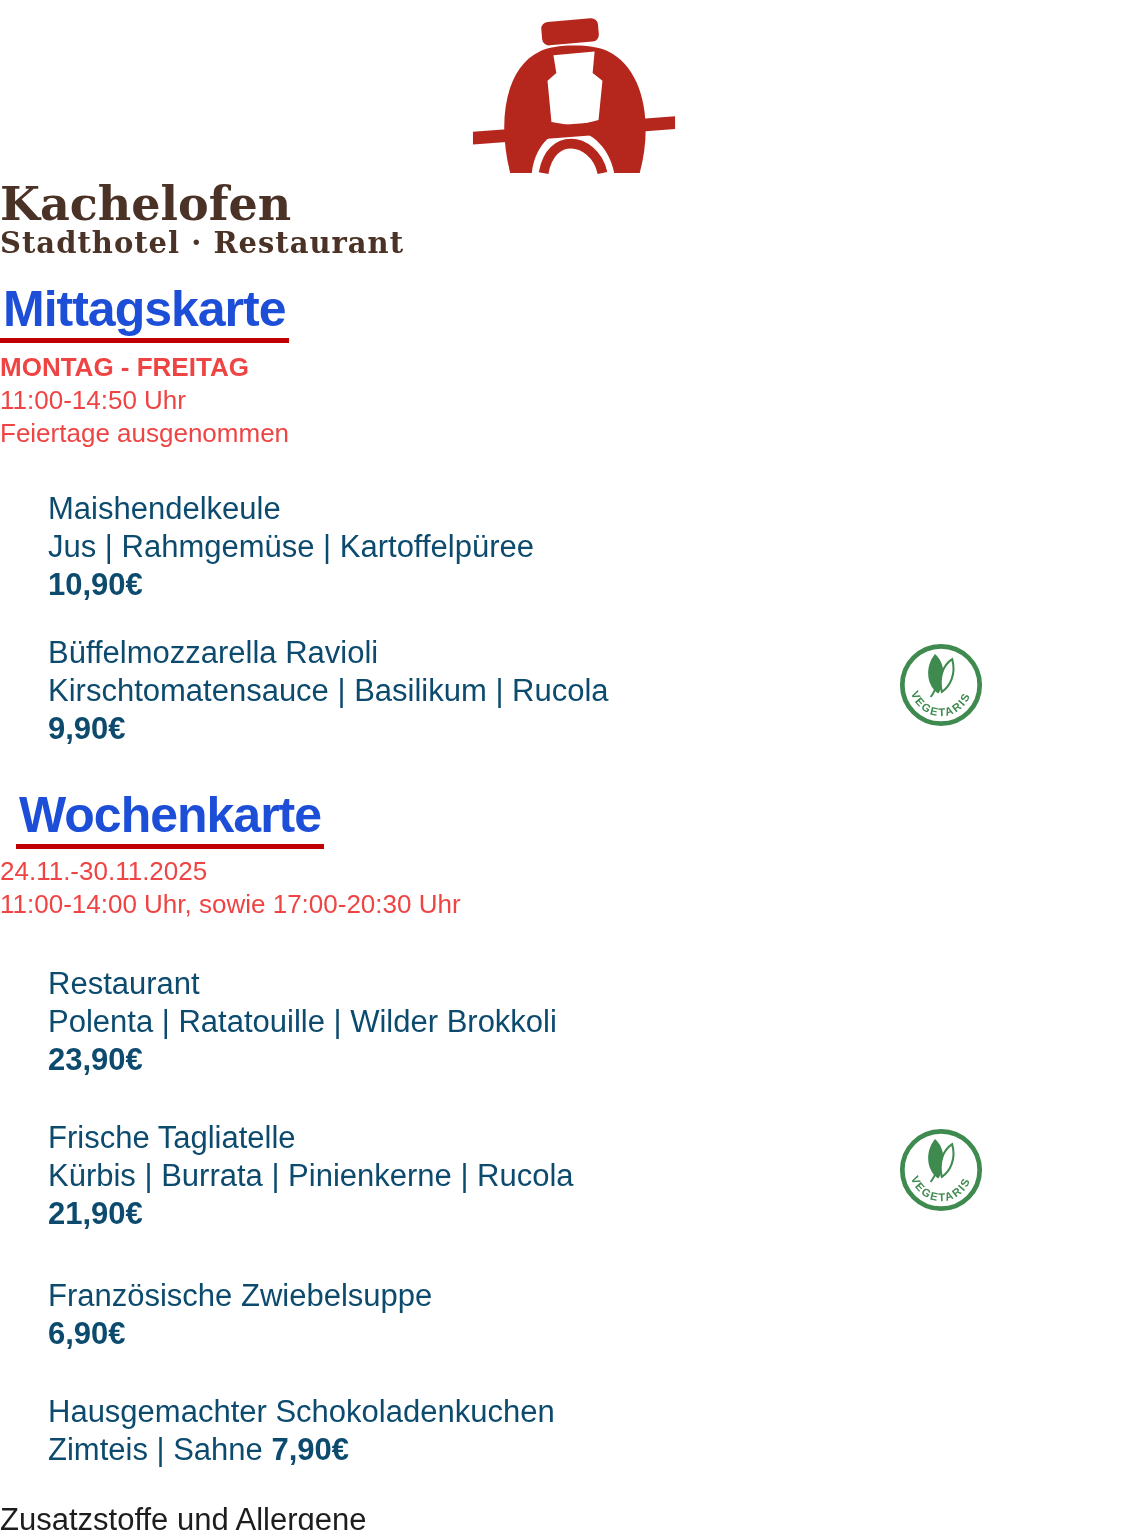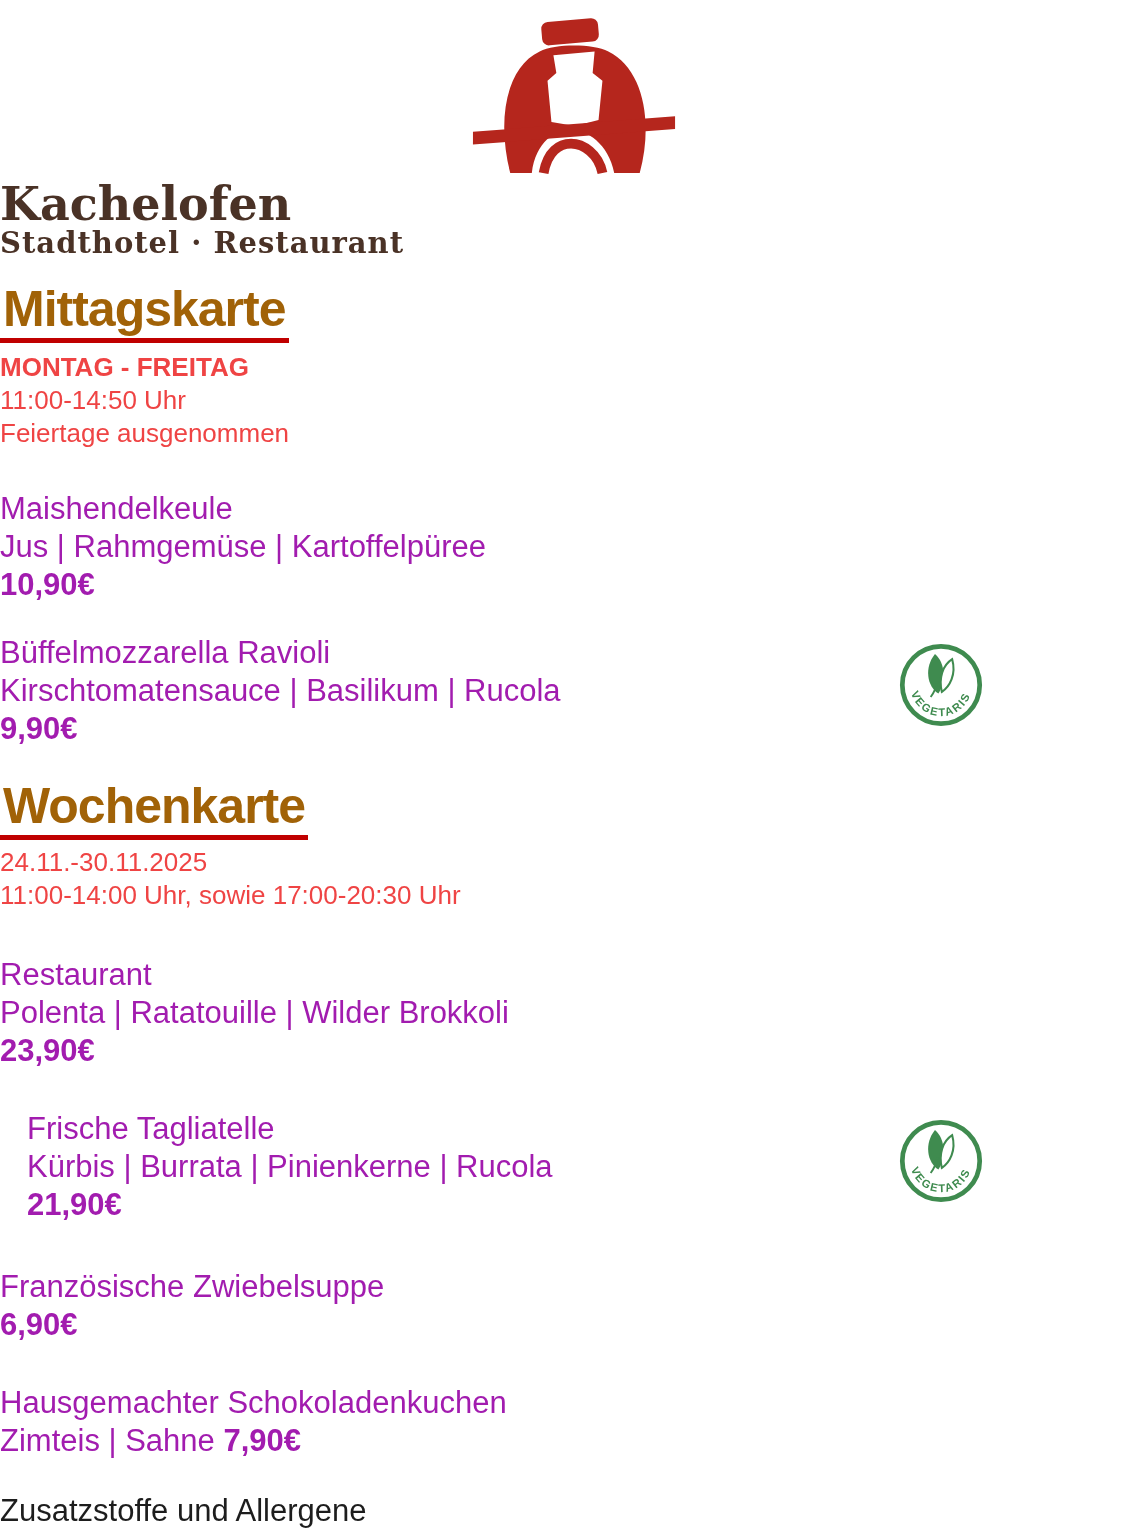--- a/index.html
+++ b/index.html
@@ -27,44 +27,44 @@
   .logo-sub {
     font-family:"DejaVu Serif", serif;
     font-weight:700;
     font-size:29px;
     line-height:26px;
     color:#4a3226;
     letter-spacing:1px;
   }
   
   .section-title-wrap { margin-top:28px; }
-  .section-title-wrap.second { margin-top:33px; }
+  .section-title-wrap.second { margin-top:42px;padding-left:16px; }
   .section-title {
     display:inline-block;
     font-size:50px;
     font-weight:700;
     line-height:51px;
-    color:#a16207;
+    color:#1d4ed8;
     letter-spacing:-1px;
     border-bottom:5px solid #c00000;
     padding:0 3px 3px 3px;
   }
   .sub-line       { font-size:26px; line-height:33px; color:#ef4444; }
   .sub-line.bold  { font-weight:700; }
   .sub-line.first { margin-top:8px; }
   .sub-line.first2{ margin-top:6px; }
   
-  .dish { position:relative; font-size:31px; line-height:38px; color:#a21caf; }
+  .dish { position:relative; font-size:31px; line-height:38px; color:#0c4a6e;padding-left:48px; }
   .dish-name  { }
   .dish-desc  { }
   .dish-price { font-weight:700; }
   .m1 { margin-top:40px; }
   .m2 { margin-top:30px; }
   .m3 { margin-top:44px; }
-  .m4 { margin-top:40px;margin-left:27px; }
+  .m4 { margin-top:40px; }
   .m5 { margin-top:44px; }
   .m6 { margin-top:40px; }
   .inline-price { font-weight:700; }
   
   .veg-badge {
     position:absolute;
     right:164px;
     top:8px;
     width:86px; height:86px;
   }

